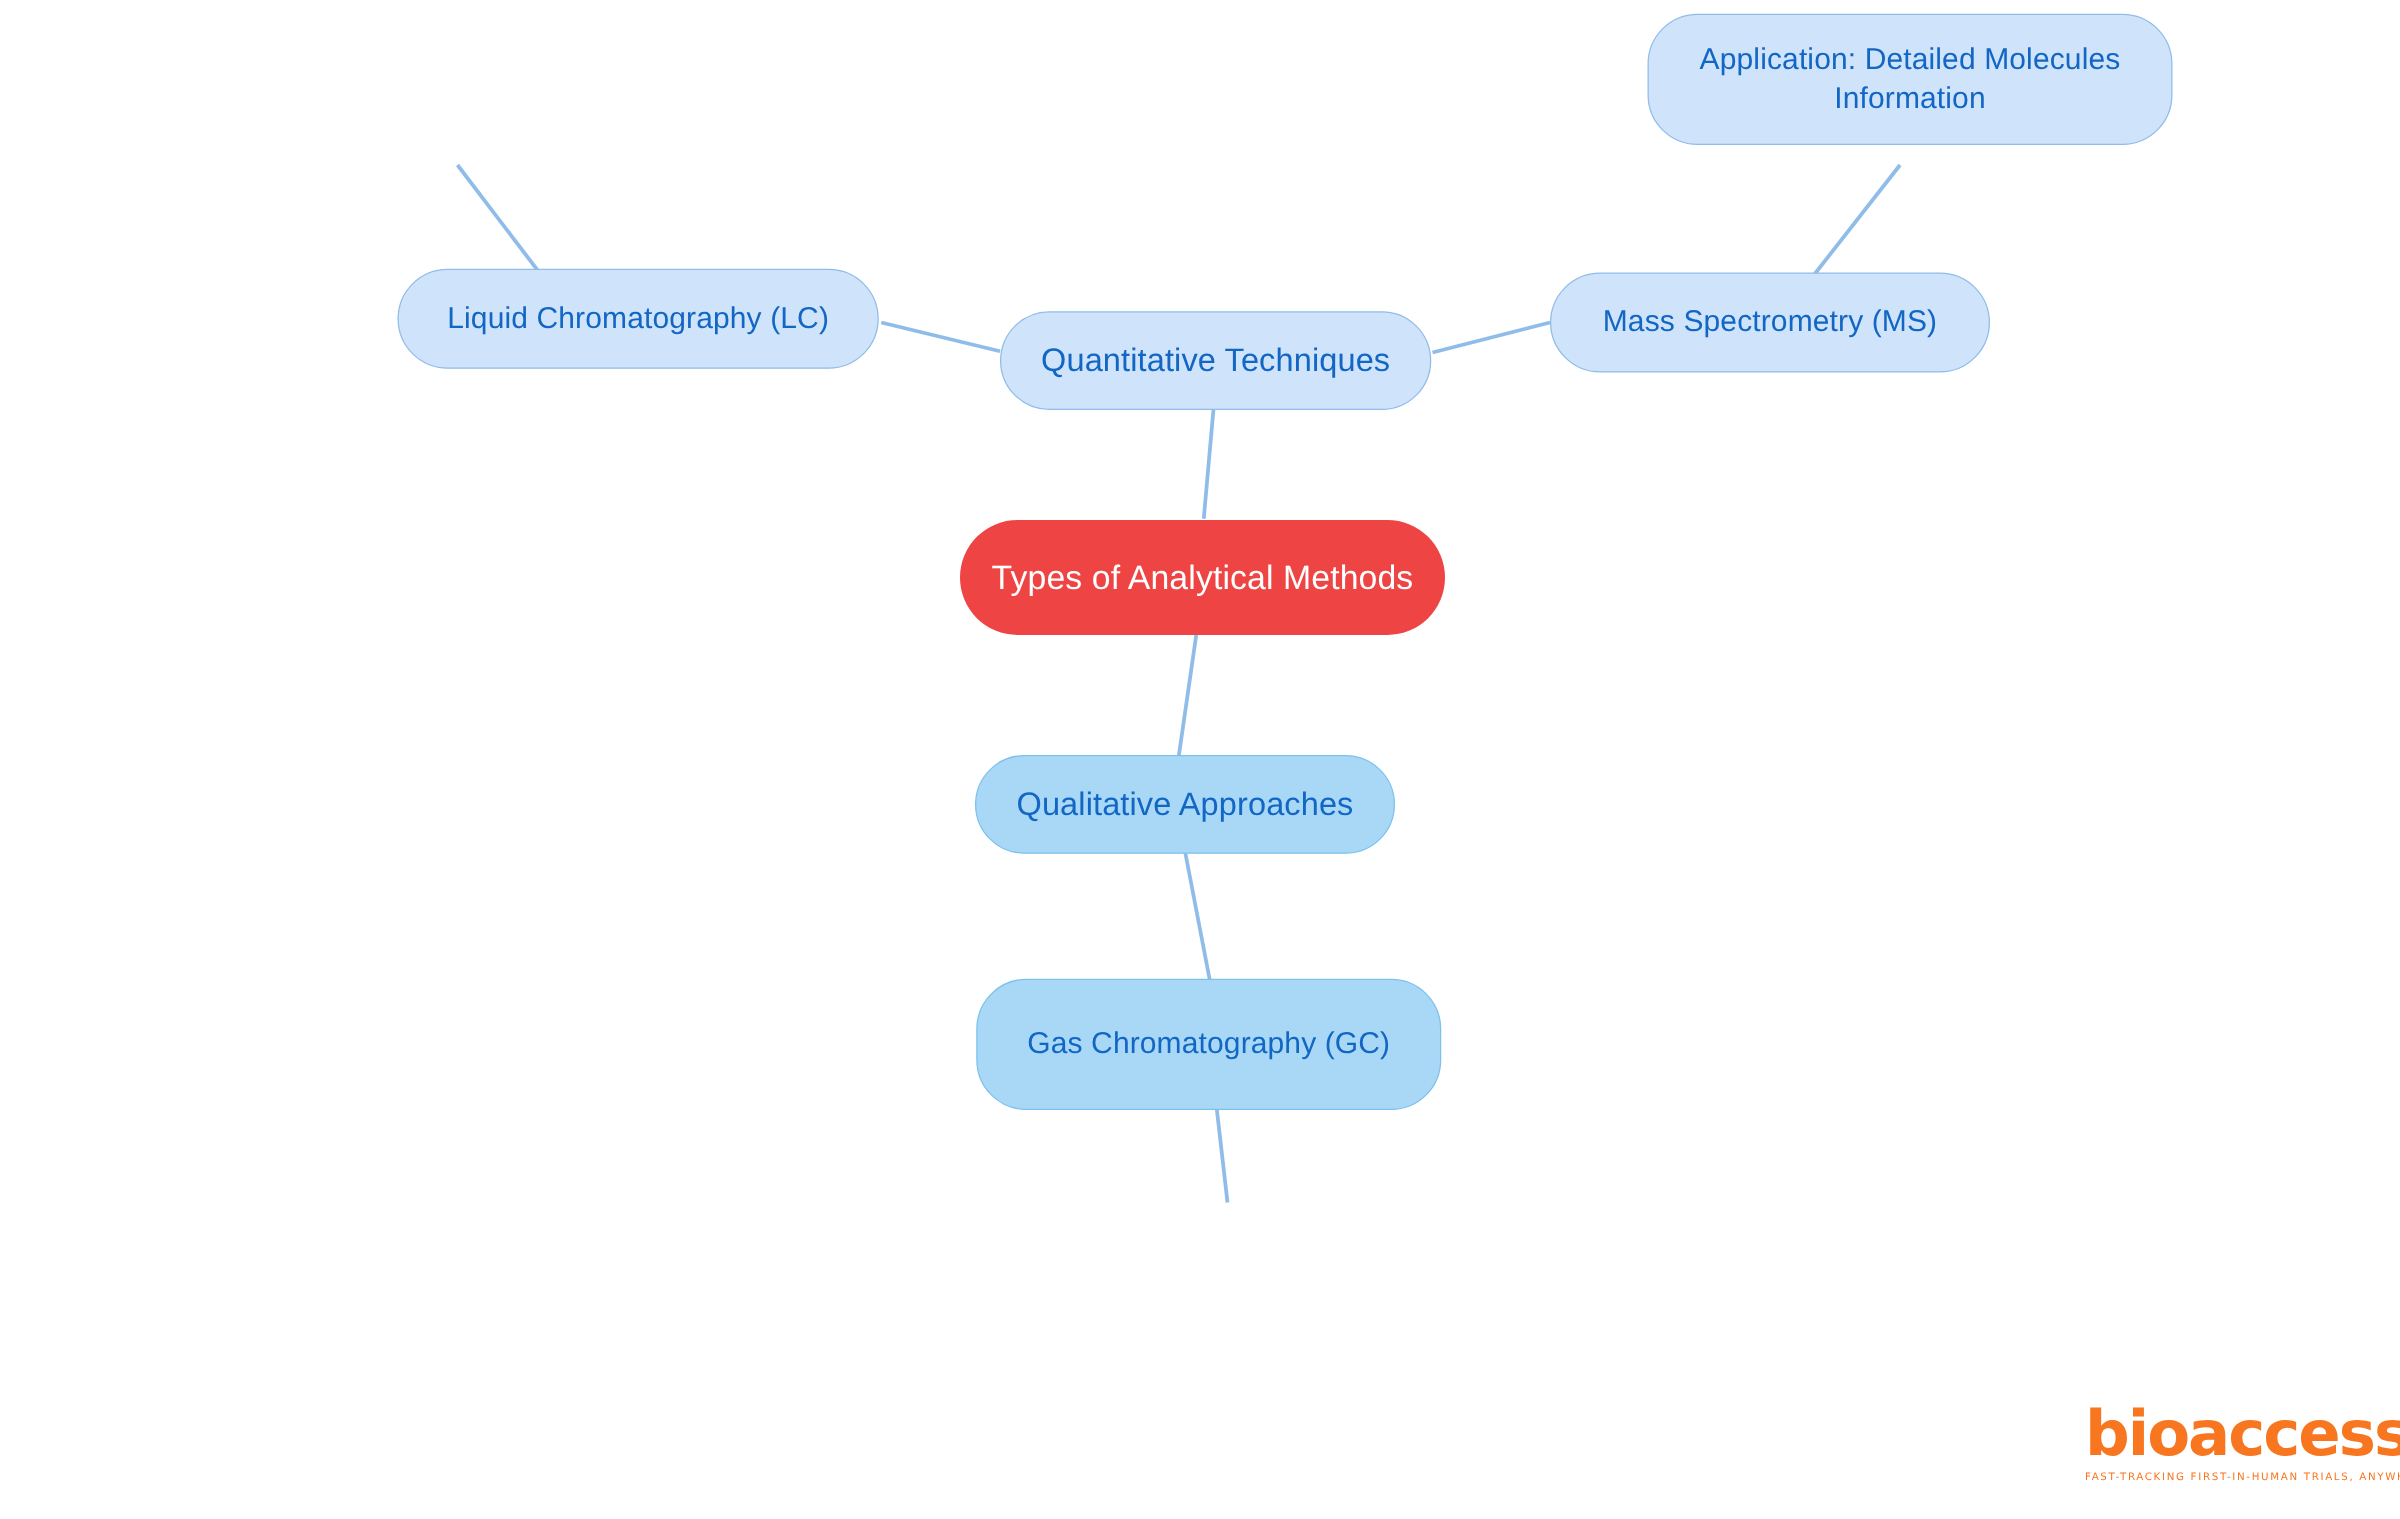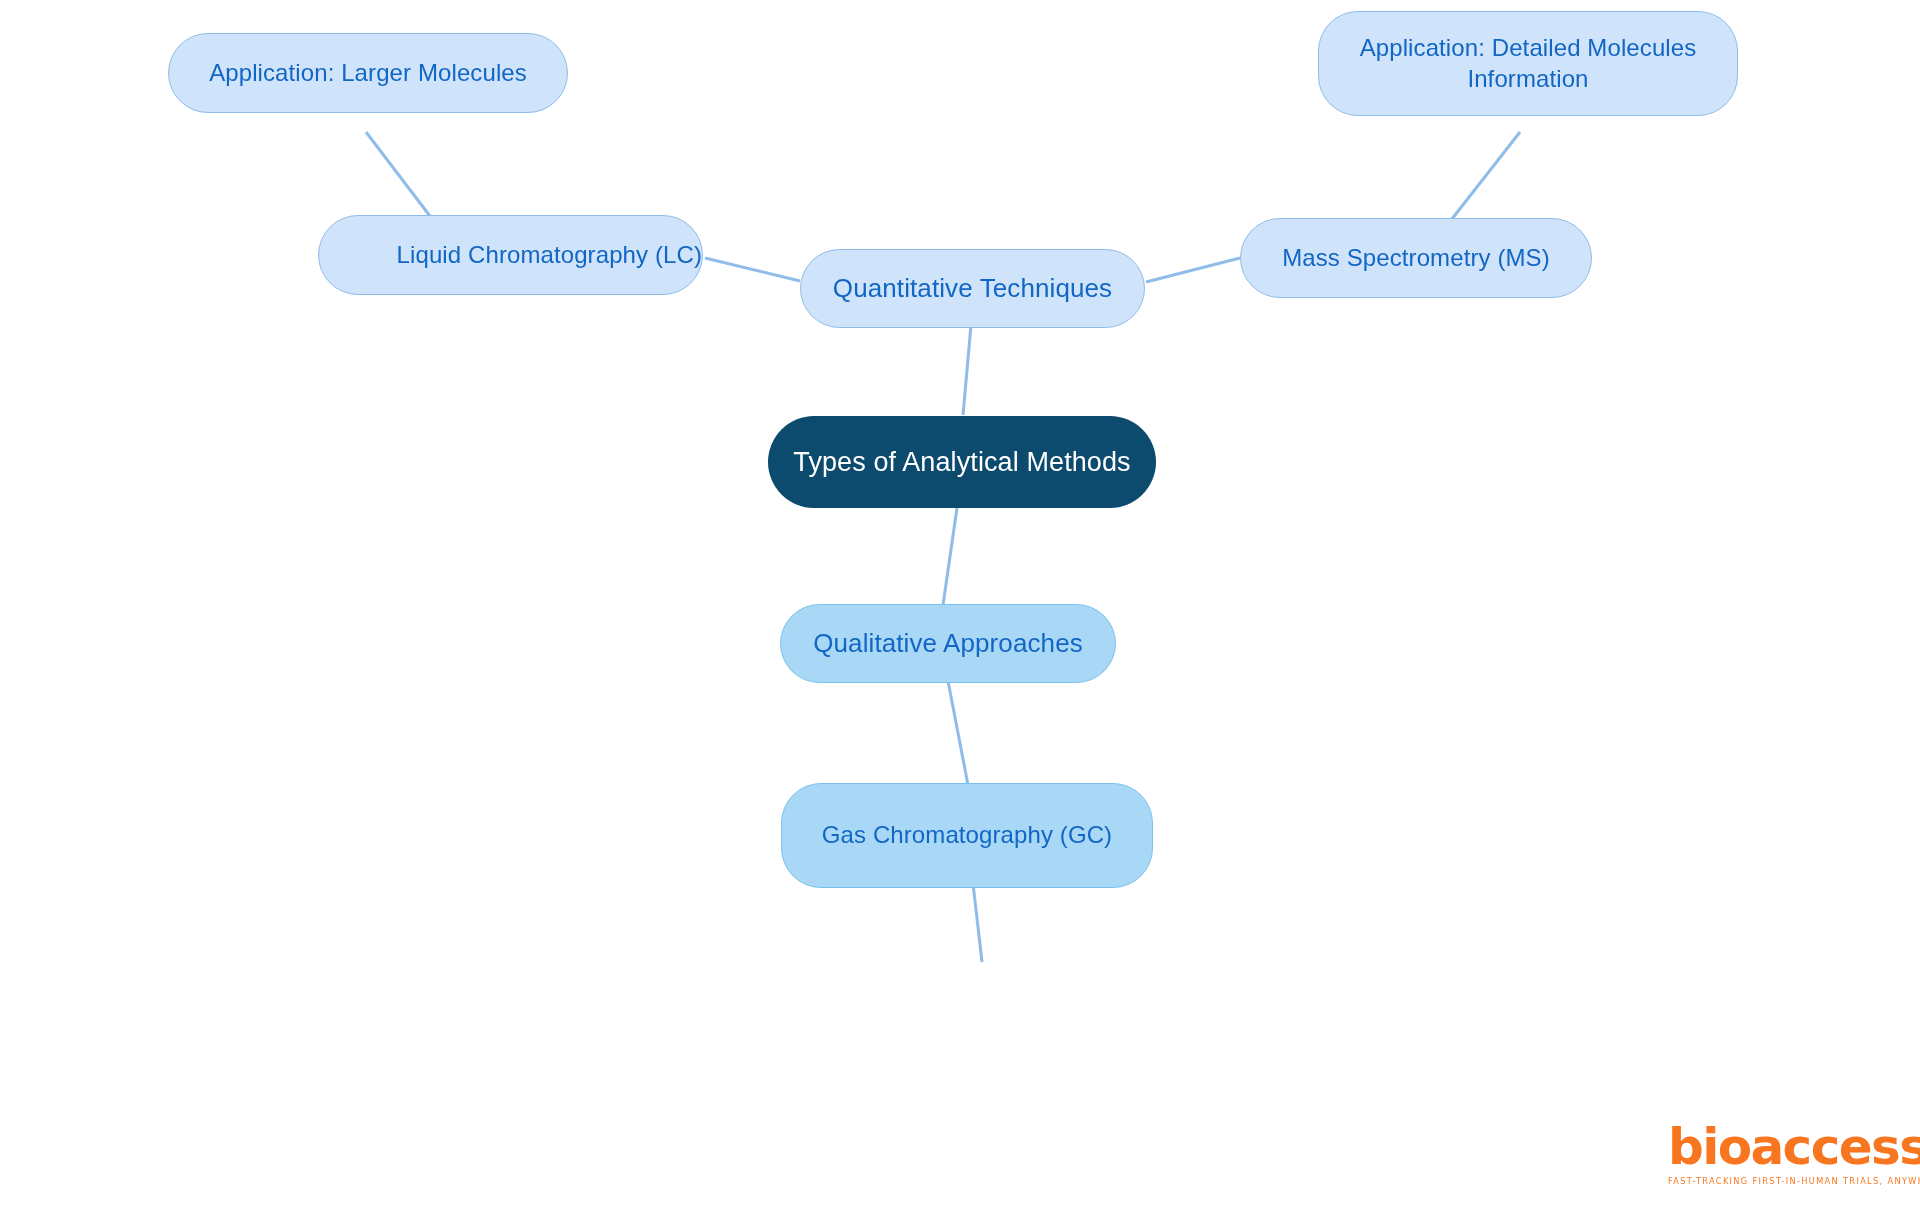--- a/index.html
+++ b/index.html
@@ -31,21 +31,21 @@
     display: flex;
     align-items: center;
     justify-content: center;
     text-align: center;
     border-radius: 40px;
     line-height: 1.28;
     white-space: pre-line;
     z-index: 2;
   }
   .node-root {
-    background: #0c4a6e;
+    background: #ef4444;
     color: #ffffff;
     border: none;
     font-size: 27px;
     border-radius: 46px;
     letter-spacing: 0.1px;
   }
   .node-branch {
     background: #cfe3fa;
     border: 1.6px solid #8fbce8;
     color: #1266c4;
@@ -106,30 +106,27 @@
 
     <line x1="1448" y1="224" x2="1520" y2="132" stroke="#8fbce8" stroke-width="3"></line>
 
     <line x1="957" y1="508" x2="943" y2="605" stroke="#8fbce8" stroke-width="3"></line>
 
     <line x1="948" y1="681" x2="968" y2="785" stroke="#8fbce8" stroke-width="3"></line>
 
     <line x1="971" y1="866" x2="982" y2="962" stroke="#8fbce8" stroke-width="3"></line>
   </svg>
 
-  <div class="node node-leaf" style="left:168px; top:33px; width:400px; height:80px;">
-    <span>Application: Larger Molecules</span>
-  </div>
 
   <div class="node node-leaf" style="left:1318px; top:11px; width:420px; height:105px;">
     <span>Application: Detailed Molecules
 Information</span>
   </div>
 
-  <div class="node node-leaf" style="left:318px; top:215px; width:385px; height:80px;justify-content:flex-end;">
+  <div class="node node-leaf" style="left:318px; top:215px; width:385px; height:80px;">
     <span>Liquid Chromatography (LC)</span>
   </div>
 
   <div class="node node-branch" style="left:800px; top:249px; width:345px; height:79px;">
     <span>Quantitative Techniques</span>
   </div>
 
   <div class="node node-leaf" style="left:1240px; top:218px; width:352px; height:80px;">
     <span>Mass Spectrometry (MS)</span>
   </div>

